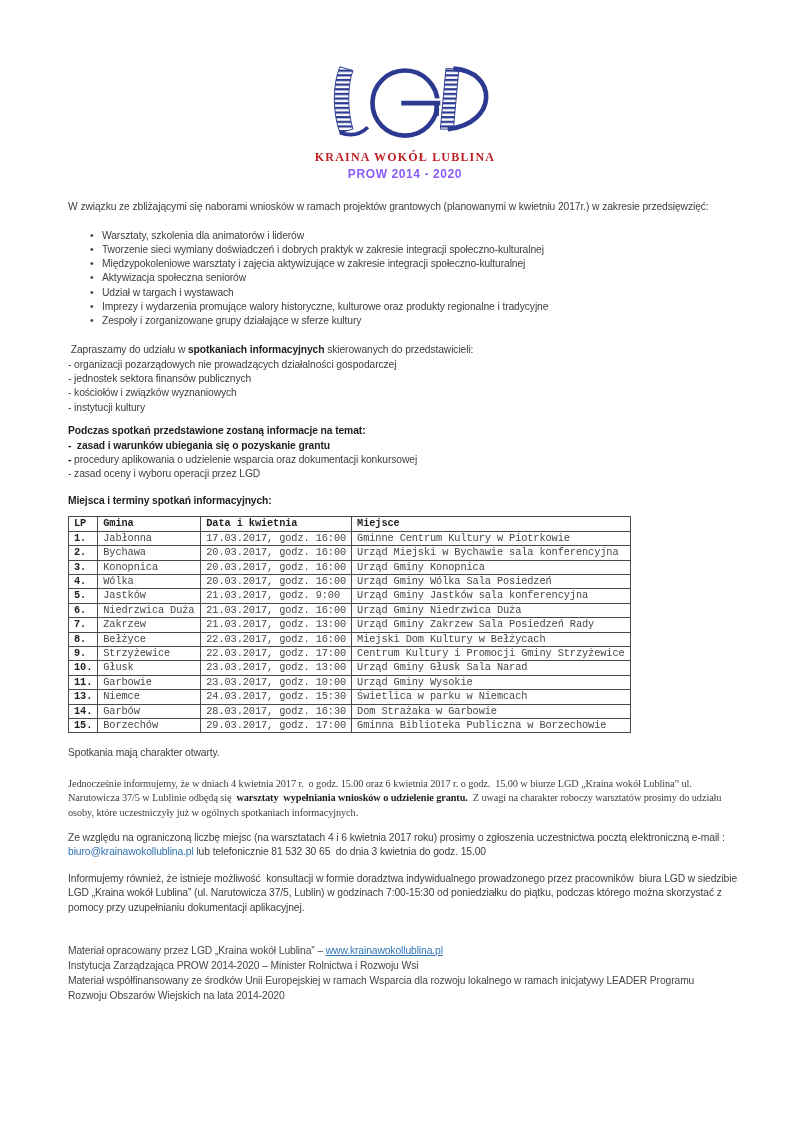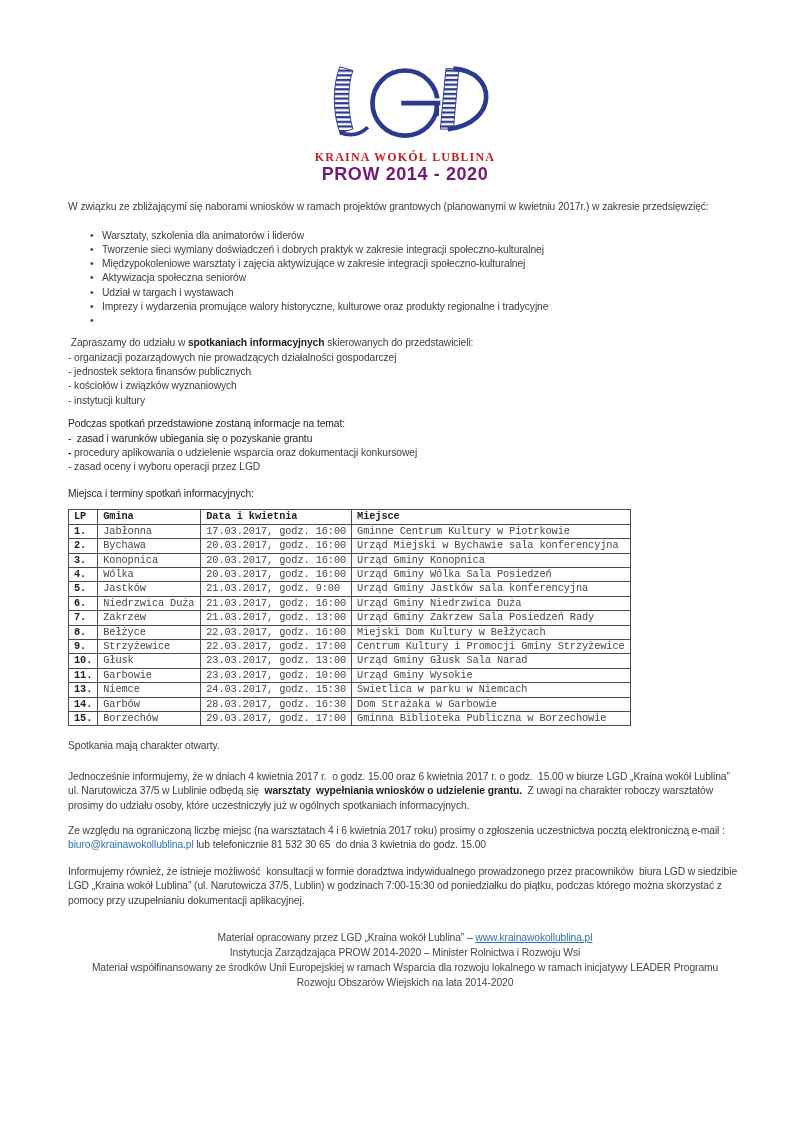--- a/index.html
+++ b/index.html
@@ -12,53 +12,53 @@
   }
   .content{padding:0 58px 0 68px;}
   
   .logo{width:200px;margin:64px auto 0 auto;text-align:center;}
   .logo-title{
     font-family:"Liberation Serif","DejaVu Serif",serif;
     font-weight:bold;font-size:12px;line-height:18px;letter-spacing:1.2px;
     color:#c02026;white-space:nowrap;
   }
   .logo-subtitle{
-    font-weight:bold;font-size:18px;line-height:17px;letter-spacing:0.6px;
-    color:#701a75;white-space:nowrap;
+    font-weight:bold;font-size:12px;line-height:17px;letter-spacing:0.6px;
+    color:#8b5cf6;white-space:nowrap;
   }
   
   .flow{white-space:pre-wrap;}
   p{margin:0;}
   .intro{margin-top:17px;white-space:nowrap;}
   .bullets{list-style:none;margin:14px 0 0 0;padding:0 0 0 22px;}
   .bullets li{display:flex;line-height:14.2px;}
   .bullets .dot{width:12px;flex:0 0 12px;}
-  .invite{margin-top:8px;}
+  .invite{margin-top:15px;}
   .topics{margin-top:9px;}
-  .bold{font-weight:normal;color:#1f1f1f;}
+  .bold{font-weight:bold;color:#1f1f1f;}
   .table-caption{margin-top:12px;}
   
   table{border-collapse:collapse;margin-top:8px;font-family:Liberation Mono, monospace;}
   th,td{
     border:1px solid #4a4a4a;padding:0 5px;white-space:nowrap;
     font-size:10.3px;line-height:13.4px;height:13.4px;text-align:left;
   }
   th{font-weight:bold;color:#1f1f1f;}
   td{color:#474747;}
   .c-lp{min-width:18px;font-weight:bold;color:#1f1f1f;}
   .c-gmina{min-width:92px;}
   .c-data{min-width:130px;}
   .c-miejsce{min-width:215px;}
   .open-note{margin-top:13px;}
-  .para1{margin-top:16px;}
+  .para1{margin-top:16px;font-family:Liberation Serif, serif;}
   .para2{margin-top:11px;}
   .para3{margin-top:12px;}
   a.link{color:#2e74b5;text-decoration:none;cursor:pointer;}
   a.link.underline{text-decoration:underline;}
-  .footer{margin-top:22px;text-align:center;line-height:15px;color:#474747;}
+  .footer{margin-top:28px;text-align:left;line-height:15px;color:#474747;}
   b{color:#1f1f1f;}
 </style>
 </head>
 <body>
 
 <div class="page">
   <div class="content">
 
     <div class="logo">
       <svg width="186" height="80" viewBox="0 0 200 86" aria-hidden="true">
@@ -113,20 +113,21 @@
           <span>Udział w targach i wystawach</span>
         </li>
 
         <li>
           <span class="dot">•</span>
           <span>Imprezy i wydarzenia promujące walory historyczne, kulturowe oraz produkty regionalne i tradycyjne</span>
         </li>
 
         <li>
           <span class="dot">•</span>
+          <span>Zespoły i zorganizowane grupy działające w sferze kultury</span>
         </li>
       </ul>
 
     <div class="invite">
       <p class="flow"><span> Zapraszamy do udziału w </span><b>spotkaniach informacyjnych</b><span> skierowanych do przedstawicieli:</span></p>
       <div>
 
           <p>- organizacji pozarządowych nie prowadzących działalności gospodarczej</p>
 
           <p>- jednostek sektora finansów publicznych</p>

